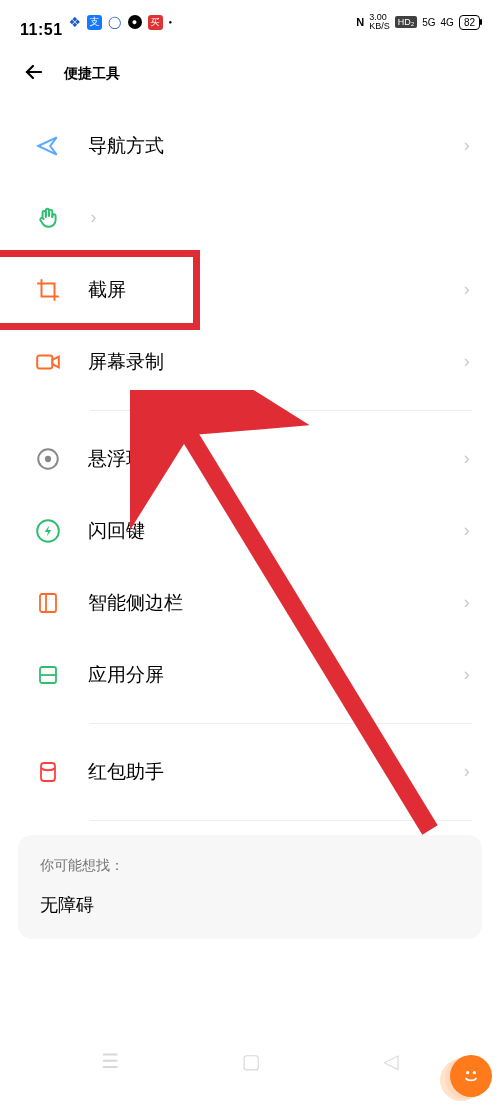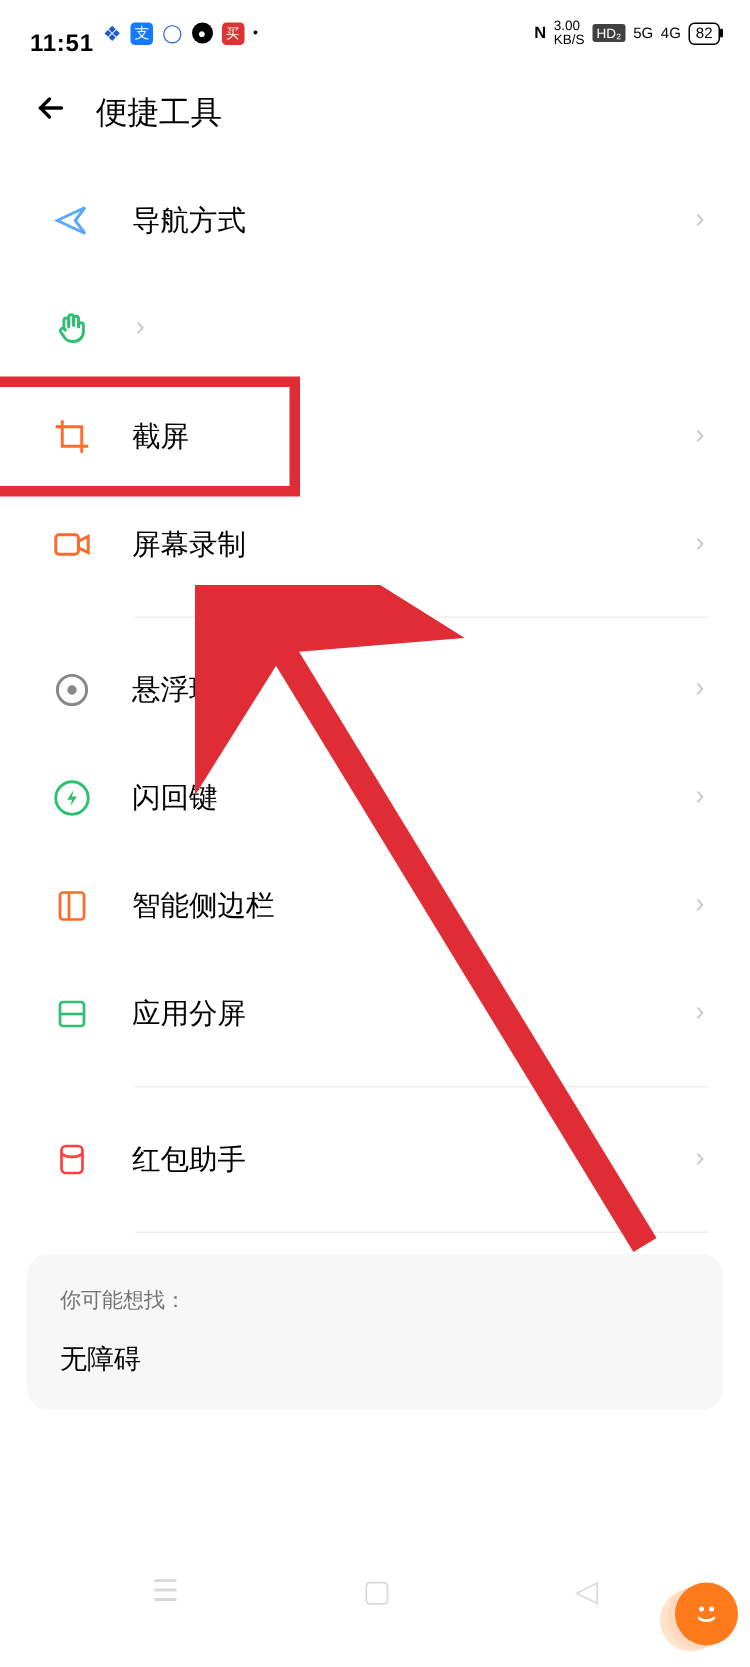--- a/index.html
+++ b/index.html
@@ -23,21 +23,21 @@
     .status-right { display: flex; align-items: center; gap: 5px; font-size: 11px; }
     .time { font-weight: 600; font-size: 16px; letter-spacing: 0.5px; margin-top: 16px; }
     .status-icon { display: inline-flex; align-items: center; }
     .header {
       display: flex;
       align-items: center;
       padding: 20px 22px 22px;
       gap: 18px;
     }
     .back-btn { font-size: 24px; line-height: 1; cursor: pointer; }
-    .header-title { font-size: 21px; font-weight: 400; }
+    .header-title { font-size: 14px; font-weight: 700; }
     .list { padding: 0 0; font-family: Liberation Mono, monospace; }
     .row {
       display: flex;
       align-items: center;
       padding: 22px 28px 22px 34px;
       position: relative;
       cursor: pointer;
     }
     .row-icon {
       width: 28px;

